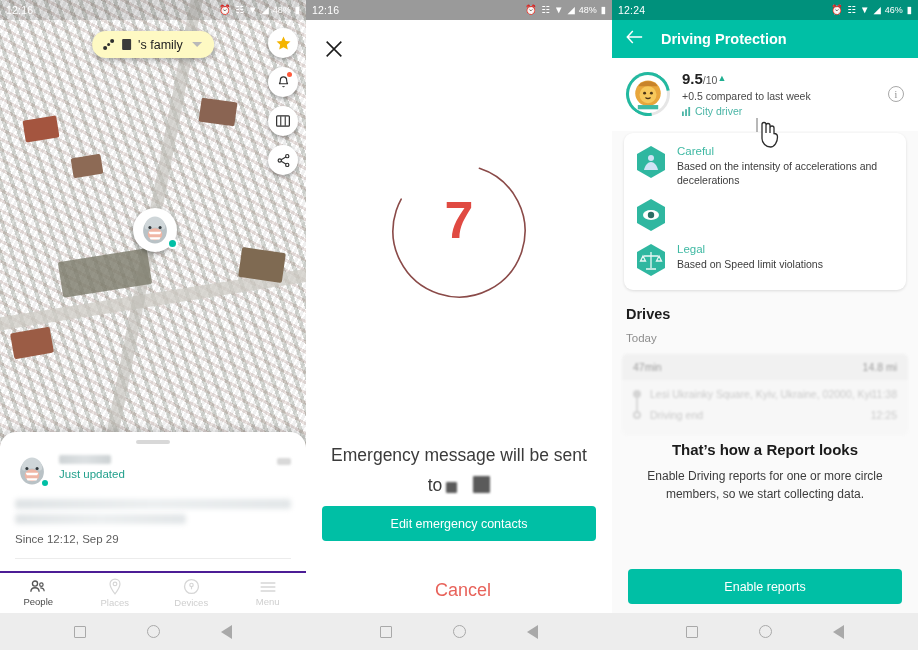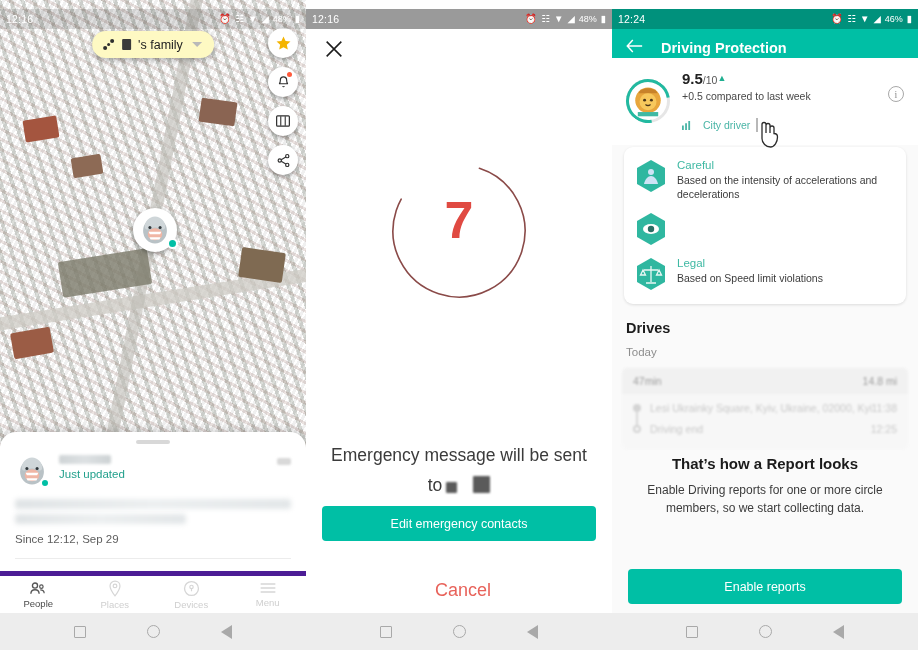--- a/index.html
+++ b/index.html
@@ -8,21 +8,21 @@
     font-family: "Liberation Sans", sans-serif;
     background: #ffffff;
     overflow: hidden;
   }
   .screens { display: flex; width: 918px; height: 650px; }
   .panel { width: 306px; height: 650px; position: relative; overflow: hidden; background:#fff; }
 
   
   .statusbar {
     height: 20px; display: flex; align-items: center;
-    padding: 0 6px; font-size: 10.5px; position: relative; z-index: 30; margin-top: 9px;
+    padding: 0 6px; font-size: 10.5px; position: relative; z-index: 30;
   }
   .statusbar .sb-time { flex: 0 0 auto; letter-spacing: .2px; }
   .statusbar .sb-right { margin-left: auto; display: flex; align-items: center; gap: 4px; }
   .sb-ico { display:inline-block; line-height: 1; font-size: 9.5px; }
   .sb-batt { font-size: 9px; }
   .sb-light { color: #ffffff; }
   .statusbar.translucent { background: rgba(0,0,0,0.12); position:absolute; top:0; left:0; right:0; }
   .statusbar.grey { background: #9a9a9a; color: #fff; }
   .statusbar.teal { background: #00917c; color: #fff; }
 
@@ -112,21 +112,21 @@
   .blurline { height: 10px; border-radius:3px; background: linear-gradient(90deg,#dfe3e5,#eceff0,#e2e6e8); filter: blur(2.4px); }
   .addr-blur { margin: 11px 15px 0 15px; }
   .since { font-size: 11.5px; color:#5e5e5e; margin: 9px 0 0 15px; }
   .divider { height:1px; background:#ececec; margin: 13px 15px 0 15px; }
   .me-row { display:flex; align-items:center; padding: 9px 15px 0 15px; position:relative; }
   .me-name { font-size: 12px; color:#222; font-weight:bold; }
   .me-sub { font-size: 11.5px; color:#4bb6c9; margin-top:2px; }
 
   .tabbar {
     position:absolute; left:0; right:0; bottom: 37px; height: 42px; background:#fff;
-    display:flex; align-items:center; border-top: 5px solid #4c1d95;
+    display:flex; align-items:center; border-top: 2px solid #4c1d95;
   }
   .tab { flex:1; display:flex; flex-direction:column; align-items:center; gap:2px; }
   .tab .lbl { font-size: 9.5px; }
   .tab.active .lbl { color:#4a4a4a; }
   .tab .lbl { color:#cfcfcf; }
 
   
   .navbar {
     position:absolute; left:0; right:0; bottom:0; height:37px; background:#ededed;
     display:flex; align-items:center; justify-content:space-around; padding: 0 44px;
@@ -166,21 +166,21 @@
   .score-row { display:flex; align-items:center; padding: 12px 14px 14px 14px; background:#fff; position:relative; }
   .score-av { width: 44px; height:44px; border-radius:50%; border: 3px solid #e6e6e6; position:relative; flex:0 0 44px;
     background:#fff; display:flex;align-items:center;justify-content:center; }
   .score-av .arc { position:absolute; inset:-3px; border-radius:50%; border:3px solid transparent;
     border-top-color:#22b9a0; border-left-color:#22b9a0; border-bottom-color:#22b9a0; transform: rotate(35deg); }
   .score-txt { margin-left: 12px; }
   .score-big { font-size: 15px; font-weight: bold; color:#212121; }
   .score-den { font-size: 10.5px; color:#555; font-weight: normal; }
   .score-up { color:#1faf90; font-size: 9px; vertical-align: 3px; }
   .score-sub { font-size: 10.5px; color:#484848; margin-top: 3px; }
-  .score-tag { font-size: 10.5px; color:#4ab5a6; margin-top: 17px; display:flex; align-items:center; gap:12px;}
+  .score-tag { font-size: 10.5px; color:#4ab5a6; margin-top: 3px; display:flex; align-items:center; gap:4px;}
   .info-i { position:absolute; right: 14px; top: 28px; width:16px;height:16px;border-radius:50%;border:1.2px solid #a8a8a8;
      display:flex;align-items:center;justify-content:center;font-size:10px;color:#8e8e8e; font-family:"Liberation Serif", serif;}
 
   .card {
     margin: 2px 12px 0 12px; background:#fff; border-radius: 9px;
     box-shadow: 0 1px 3px rgba(0,0,0,.12); padding: 12px 14px 13px 12px;
   }
   .crit { display:flex; gap: 11px; margin-bottom: 11px; }
   .crit:last-child { margin-bottom: 0; }
   .hexwrap { flex: 0 0 30px; width:30px; height:34px; position:relative; }

